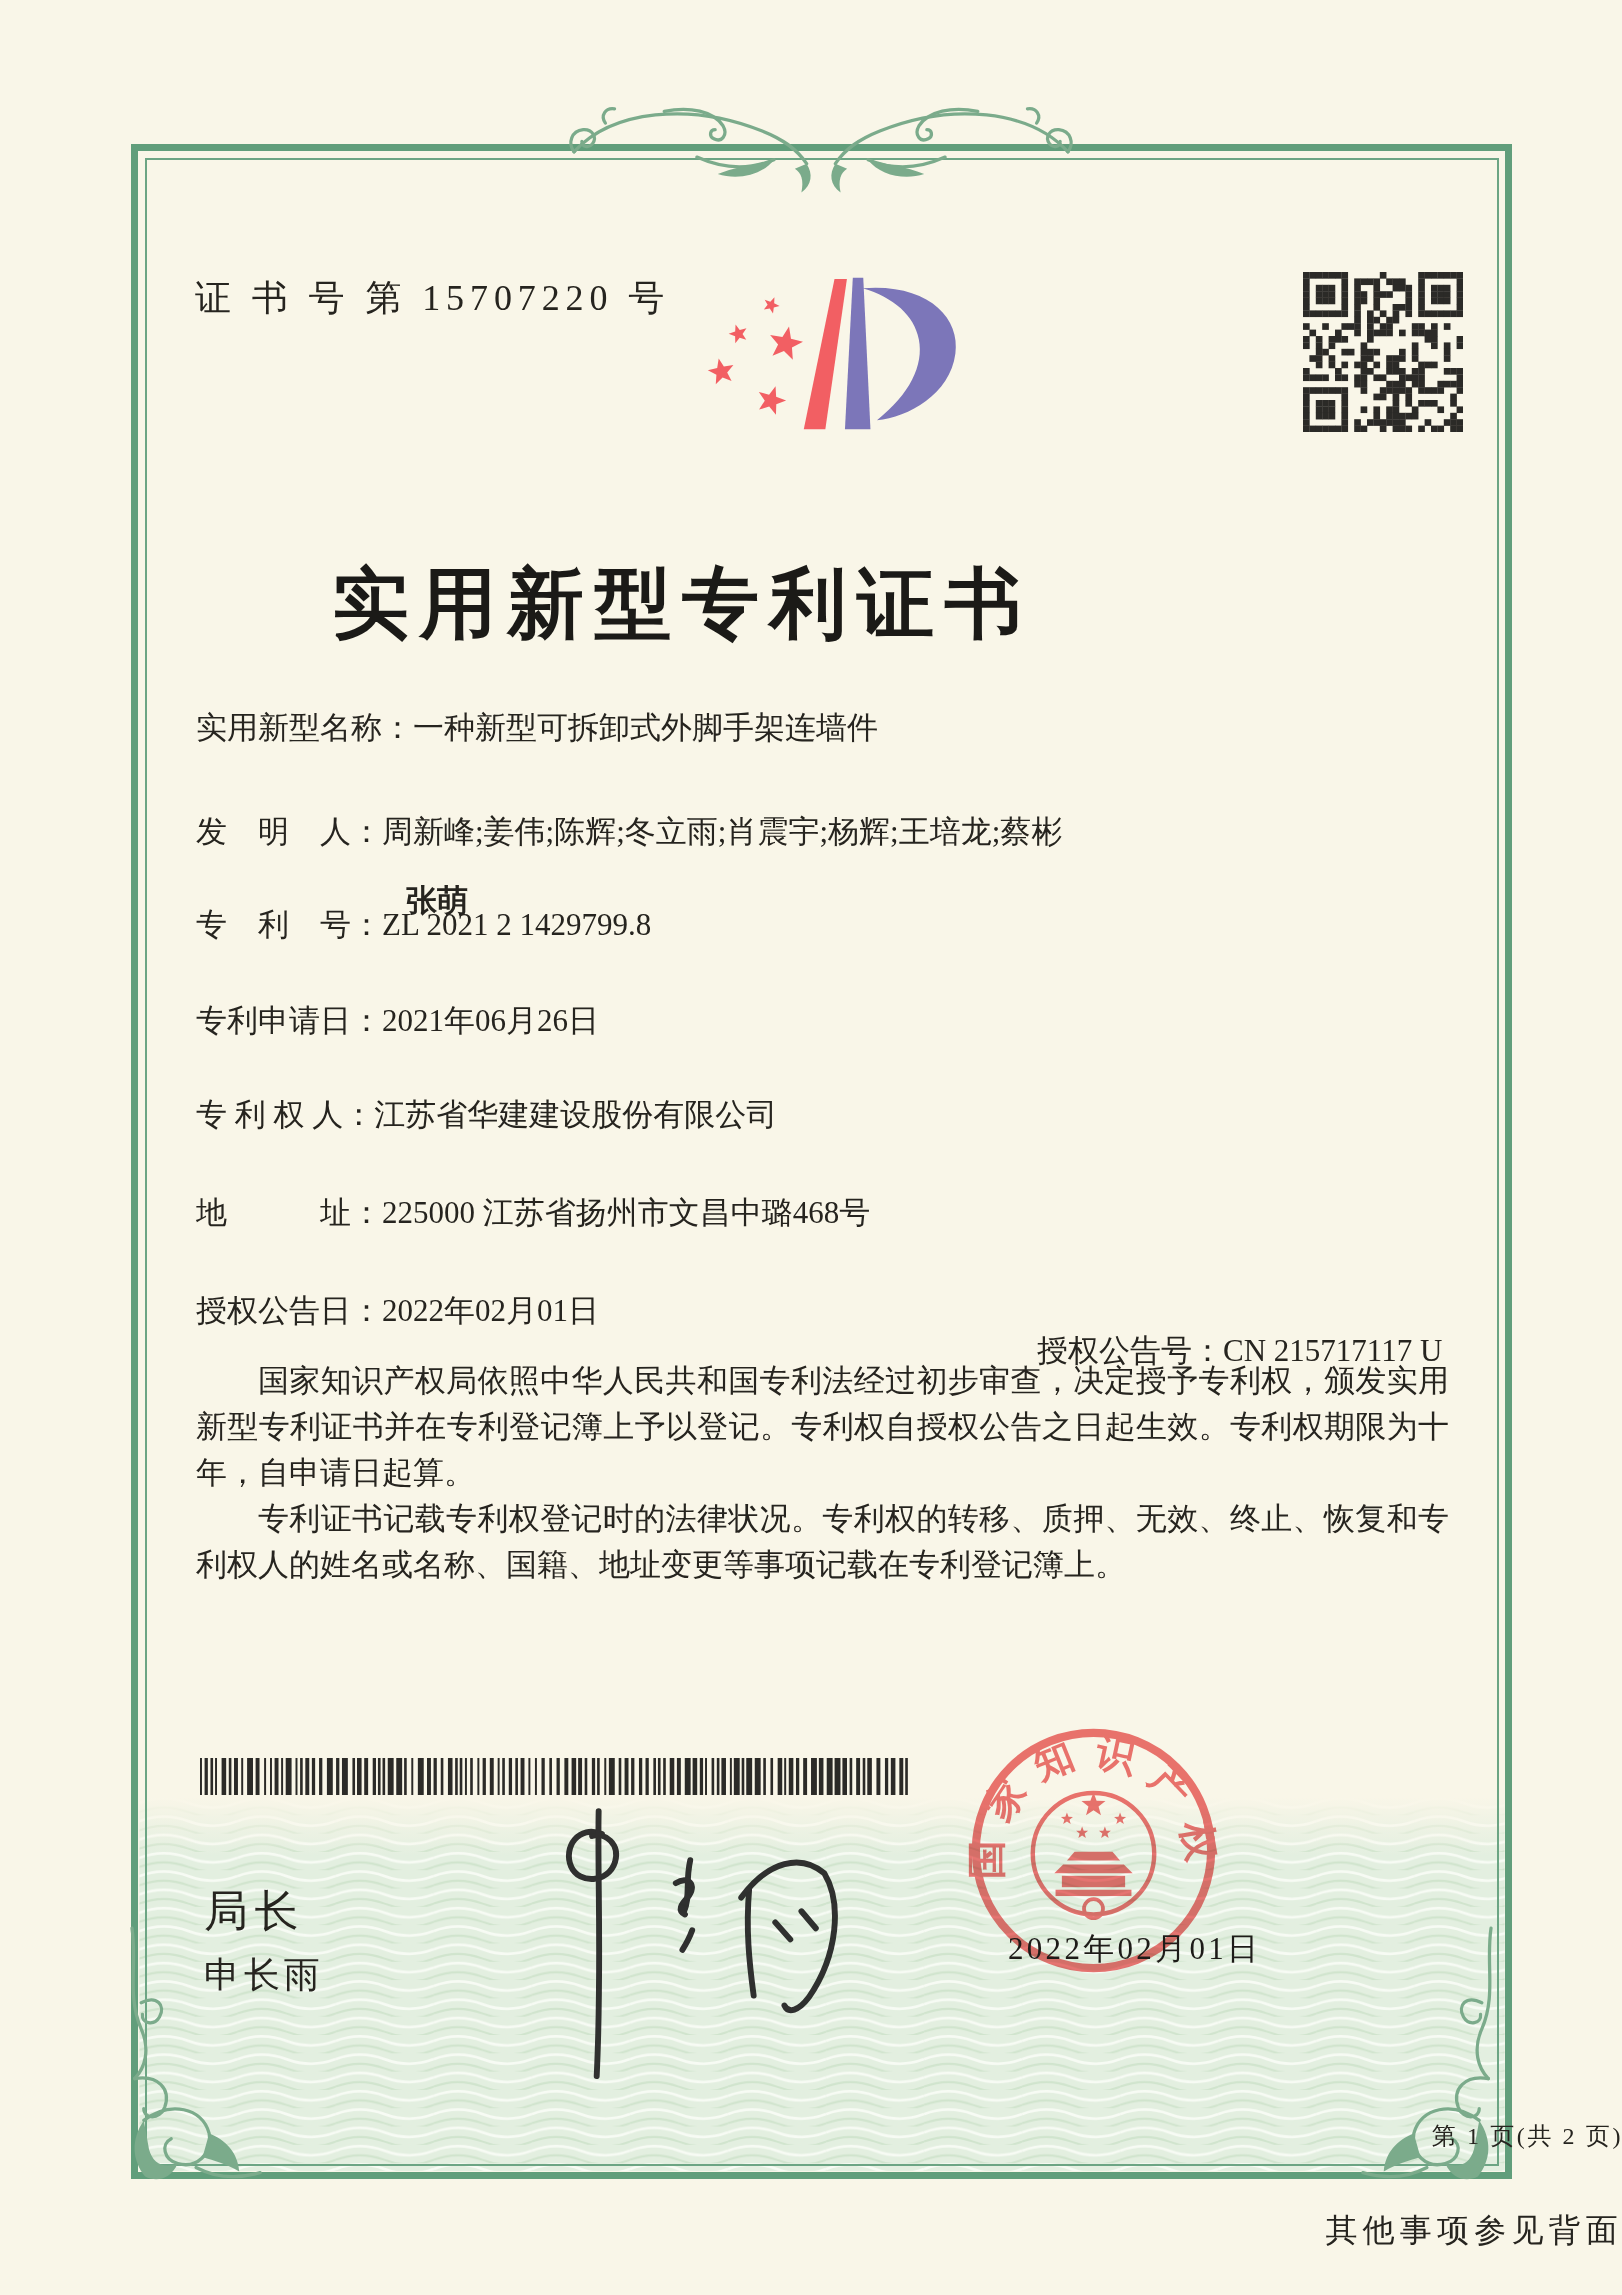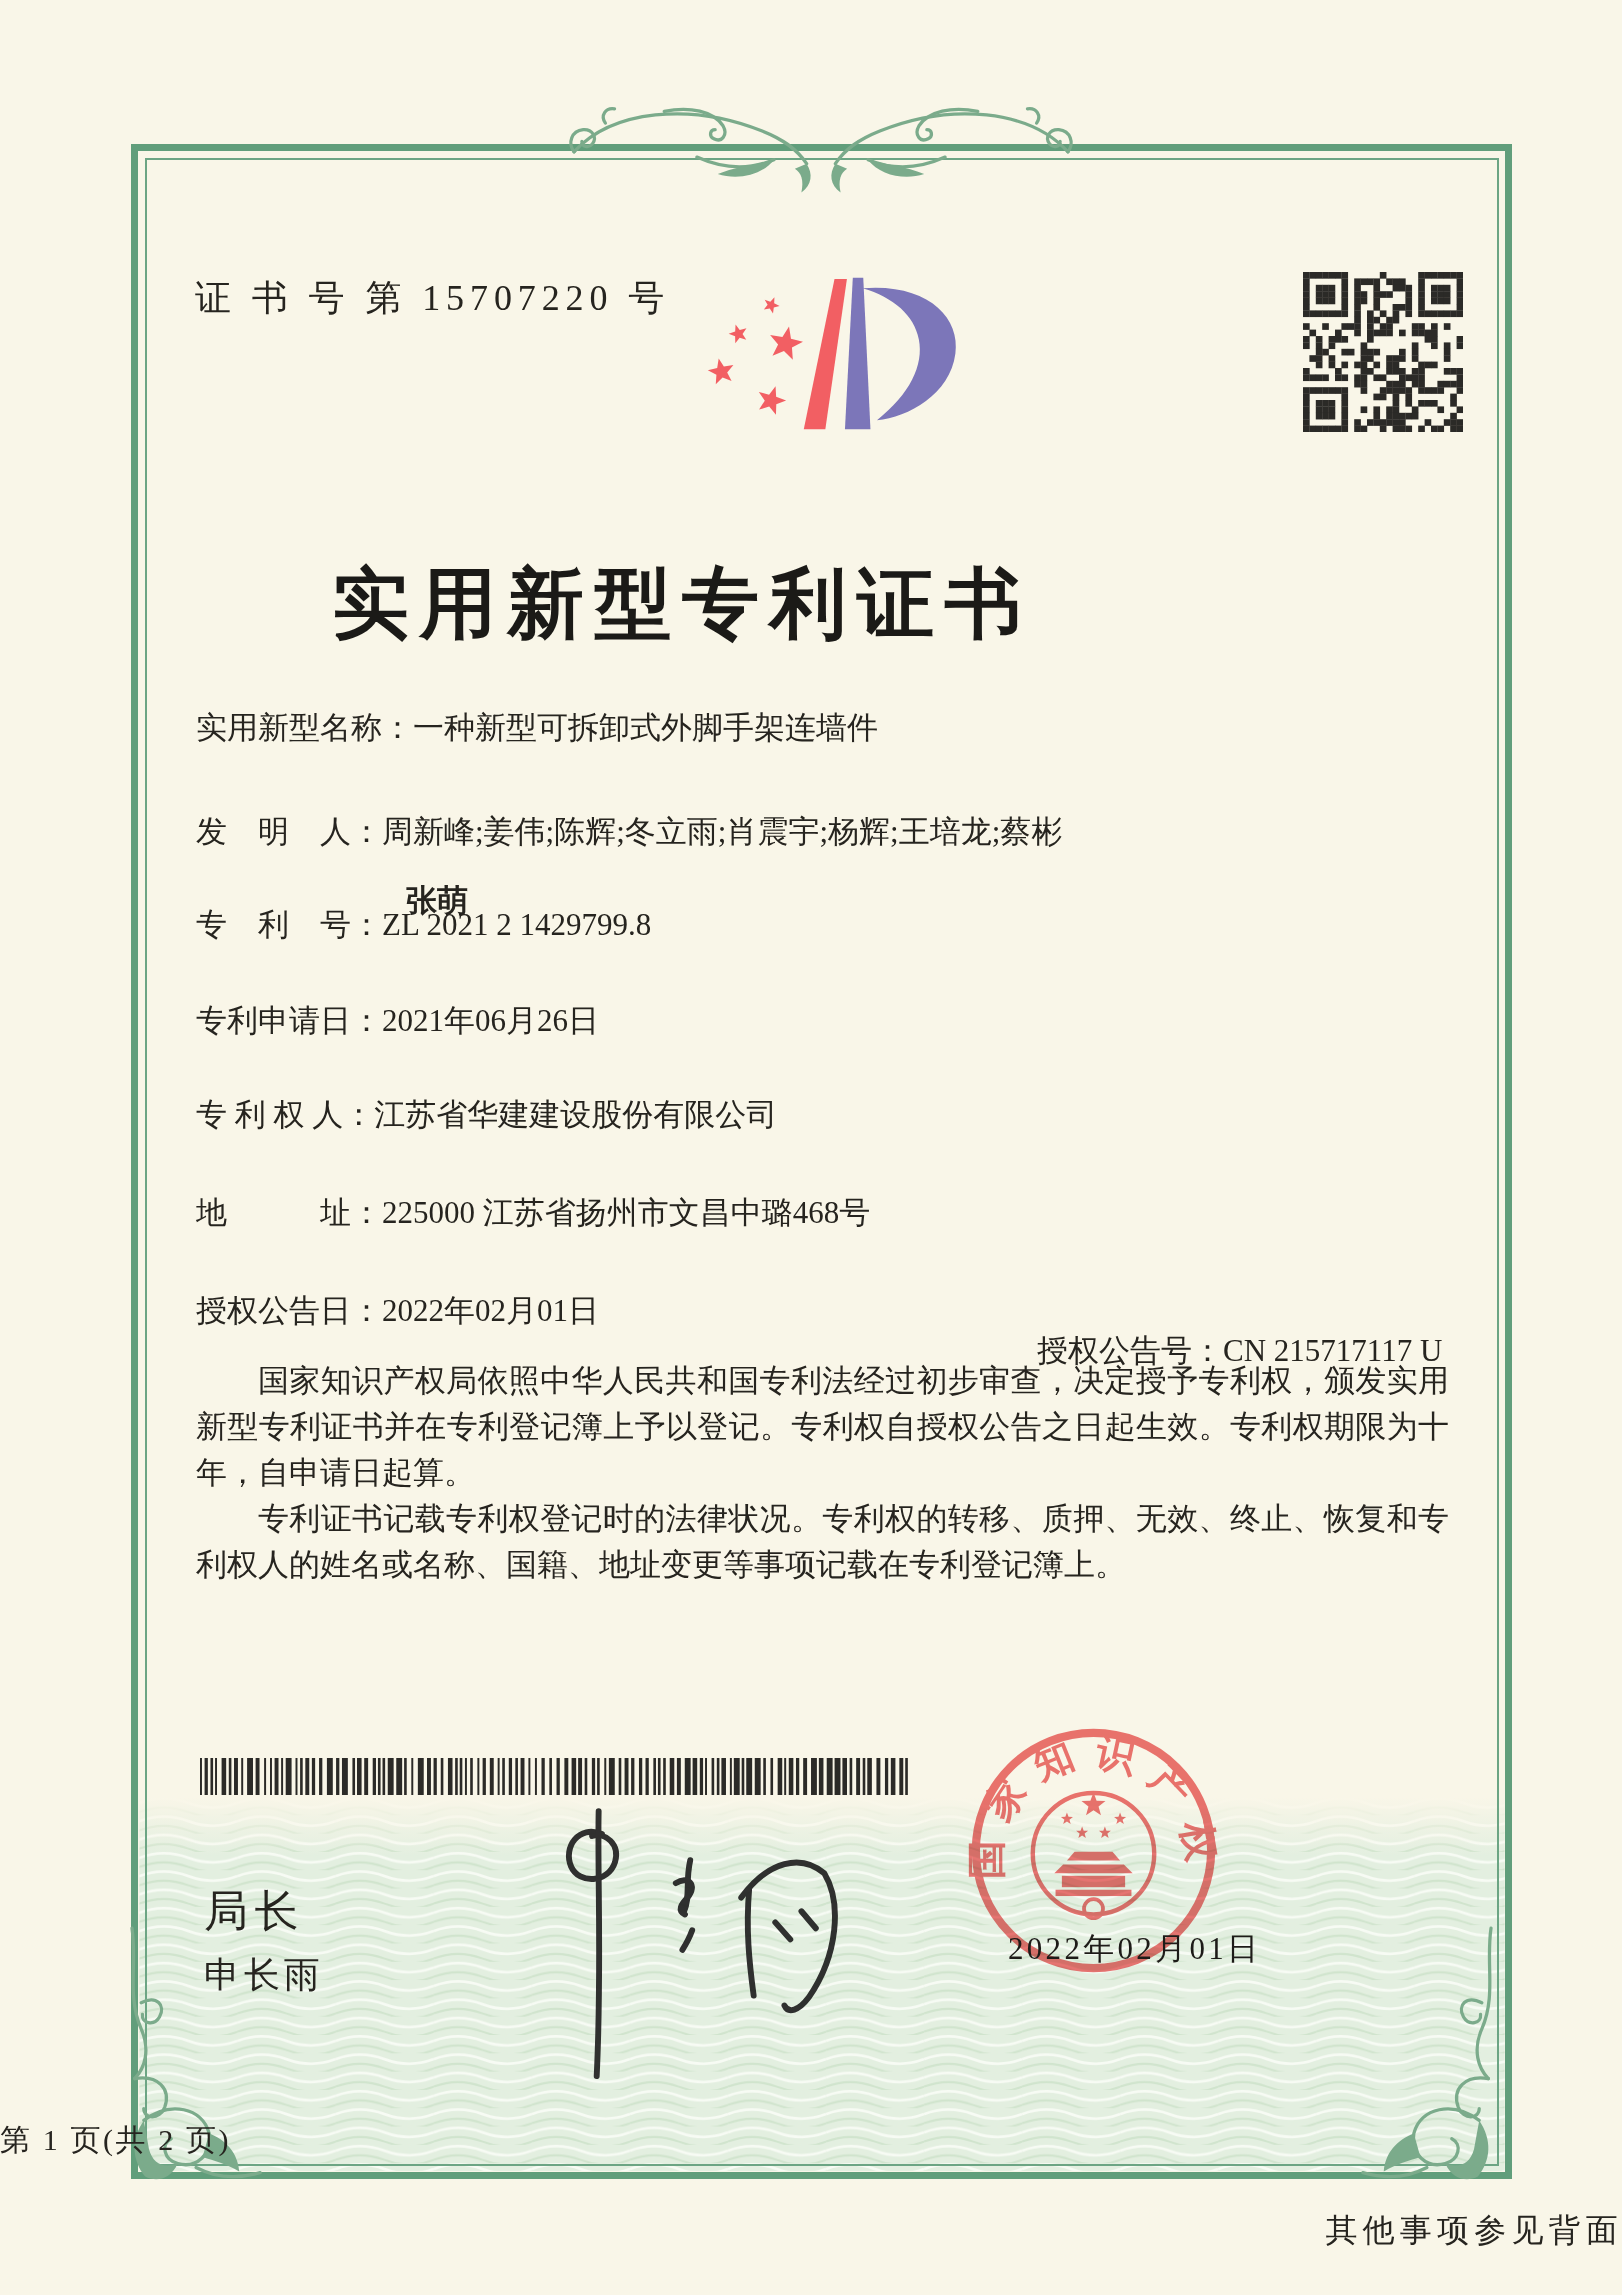--- a/index.html
+++ b/index.html
@@ -44,21 +44,21 @@
   
   .officer-title{position:absolute;left:204px;top:1882px;font-size:44px;letter-spacing:6.5px;}
   .officer-name{position:absolute;left:204px;top:1951px;font-size:36px;letter-spacing:3.9px;}
   .signature{position:absolute;left:494px;top:1798px;width:399px;height:288px;}
   
   .seal{position:absolute;left:967px;top:1724px;width:253px;height:253px;
     mix-blend-mode:multiply;opacity:.93;}
   .seal-date{position:absolute;left:1008px;top:1928px;font-size:31px;letter-spacing:3.3px;
     color:#1d1b18;z-index:6;white-space:nowrap;}
   
-  .page-info{position:absolute;left:0;top:2120px;width:1623px;text-align:left;font-size:30px;letter-spacing:2.6px;}
+  .page-info{position:absolute;left:0;top:2120px;width:1623px;text-align:right;font-size:24px;letter-spacing:2.6px;}
   .back-note{position:absolute;left:0;top:2209px;width:1623px;text-align:right;font-size:32px;letter-spacing:5.2px;}
   svg{display:block;}
 </style>
 </head>
 <body>
 
 <div id="page">
 
   <div class="wave-zone">
     <svg width="1366" height="374" viewBox="0 0 2088 572">

